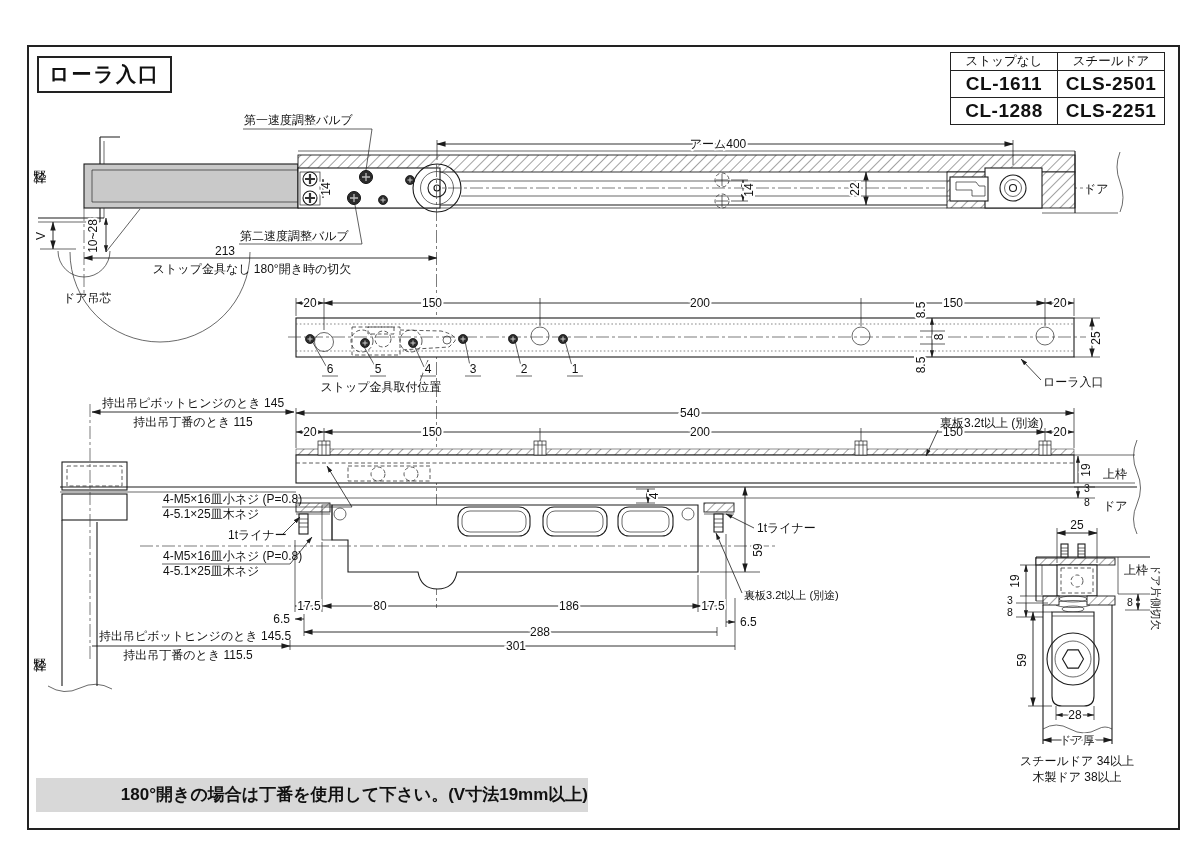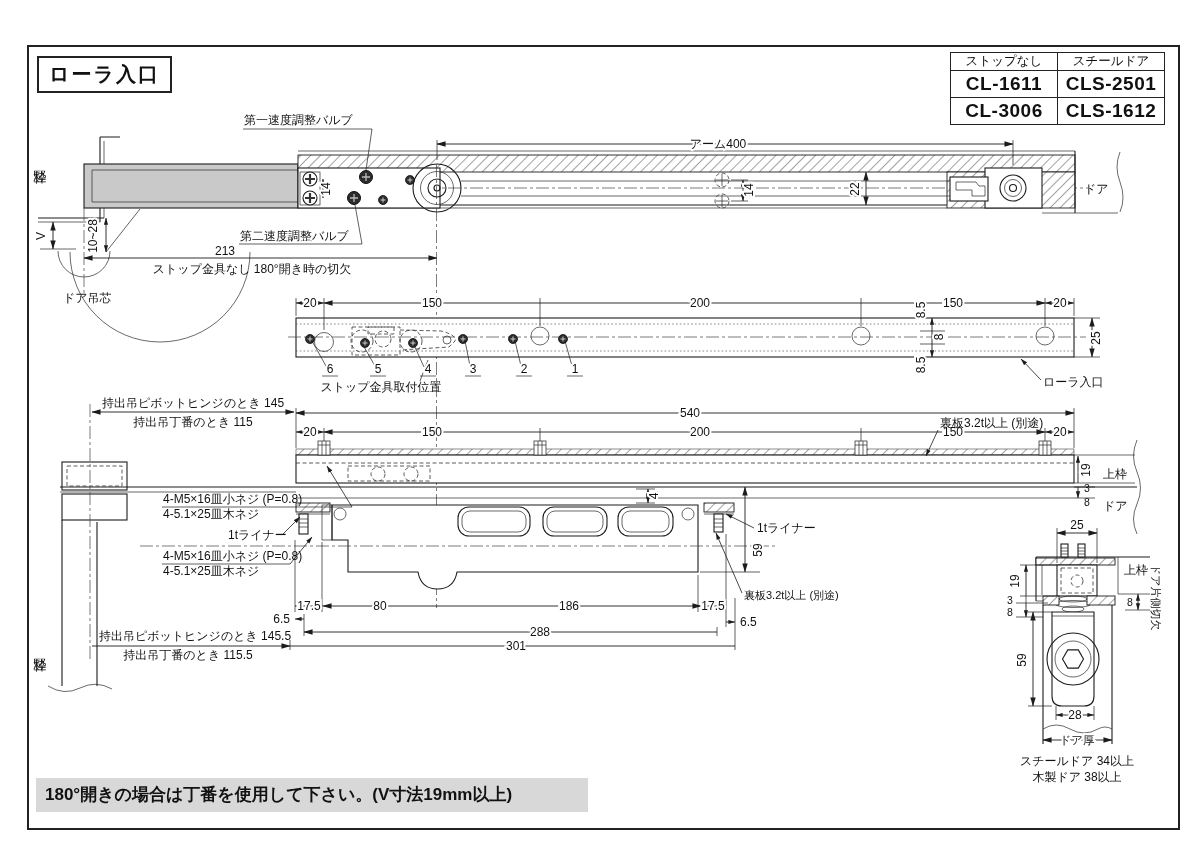--- a/index.html
+++ b/index.html
@@ -6,21 +6,21 @@
   #stage{position:relative;width:1200px;height:848px;background:#fff;overflow:hidden;
          font-family:"Liberation Sans","DejaVu Sans",sans-serif;}
   #frame{position:absolute;left:27px;top:45px;width:1149px;height:781px;border:2px solid #222;}
   #title-box{position:absolute;left:37px;top:56px;border:2px solid #222;background:#fff;
              padding:3px 10px;font-size:20px;font-weight:bold;color:#111;letter-spacing:2px;}
   #model-table{position:absolute;left:950px;top:52px;border-collapse:collapse;background:#fff;}
   #model-table td{border:1.6px solid #222;text-align:center;color:#111;}
   #model-table tr.hd td{font-size:12.5px;padding:0 0;width:106px;}
   #model-table tr.md td{font-size:19px;font-weight:bold;padding:2px 0;letter-spacing:0.5px;}
   #note-bar{position:absolute;left:36px;top:778px;width:552px;height:34px;background:#d8d8d8;
-            font-size:17px;font-weight:600;color:#111;line-height:34px;padding-left:9px;box-sizing:border-box;}
+            font-size:17px;font-weight:600;color:#111;line-height:34px;padding-left:9px;box-sizing:border-box;text-align:right;}
   svg{position:absolute;left:0;top:0;}
   .s1{stroke:#1c1c1c;stroke-width:1.1;fill:none}
   .s0{stroke:#2a2a2a;stroke-width:0.7;fill:none}
   .wht{stroke:#1c1c1c;stroke-width:1.1;fill:#fff}
   .gry{stroke:#1c1c1c;stroke-width:1.1;fill:#c9c9c9}
   .hat{fill:url(#ha);stroke:#1c1c1c;stroke-width:0.9}
   .cl{stroke:#444;stroke-width:0.7;stroke-dasharray:13 3 3 3;fill:none}
   .dsh{stroke:#333;stroke-width:0.8;stroke-dasharray:4 2.5;fill:none}
   .dot{stroke:#555;stroke-width:0.7;stroke-dasharray:1.6 2.2;fill:none}
   .xl{stroke:#1c1c1c;stroke-width:0.7;fill:none}
@@ -361,22 +361,22 @@
     <tbody>
         <tr class="hd">
       <td>ストップなし</td>
       <td>スチールドア</td>
     </tr>
     <tr class="md">
       <td>CL-1611</td>
       <td>CLS-2501</td>
     </tr>
     <tr class="md">
-      <td>CL-3006</td>
-      <td>CLS-1612</td>
+      <td>CL-1288</td>
+      <td>CLS-2251</td>
     </tr>
   </tbody>
     </table>
 
   <div id="note-bar">
     <span>180°開きの場合は丁番を使用して下さい。(V寸法19mm以上)</span>
   </div>
 </div>
 
 </body></html>

